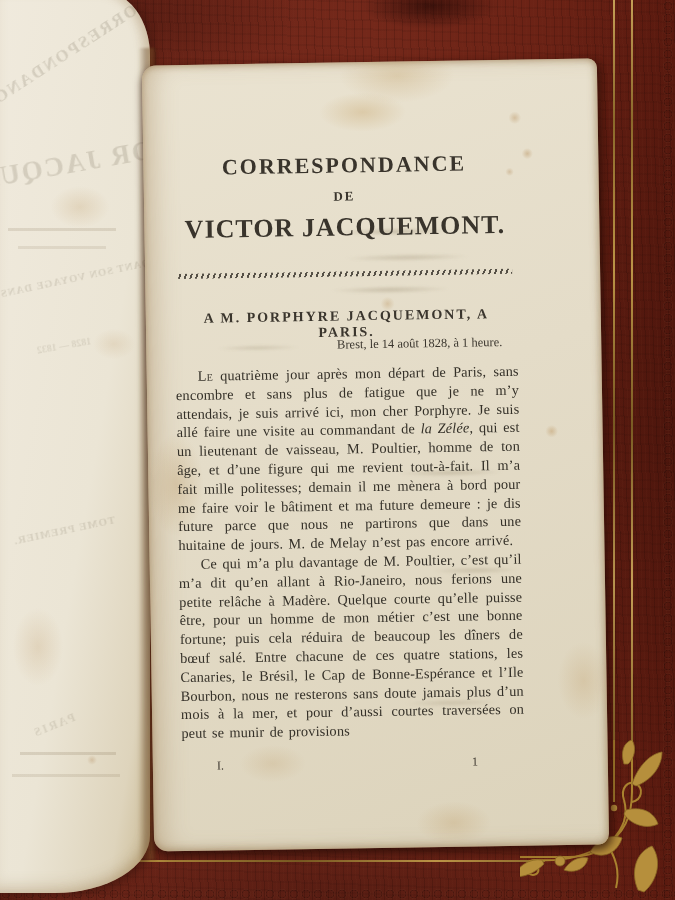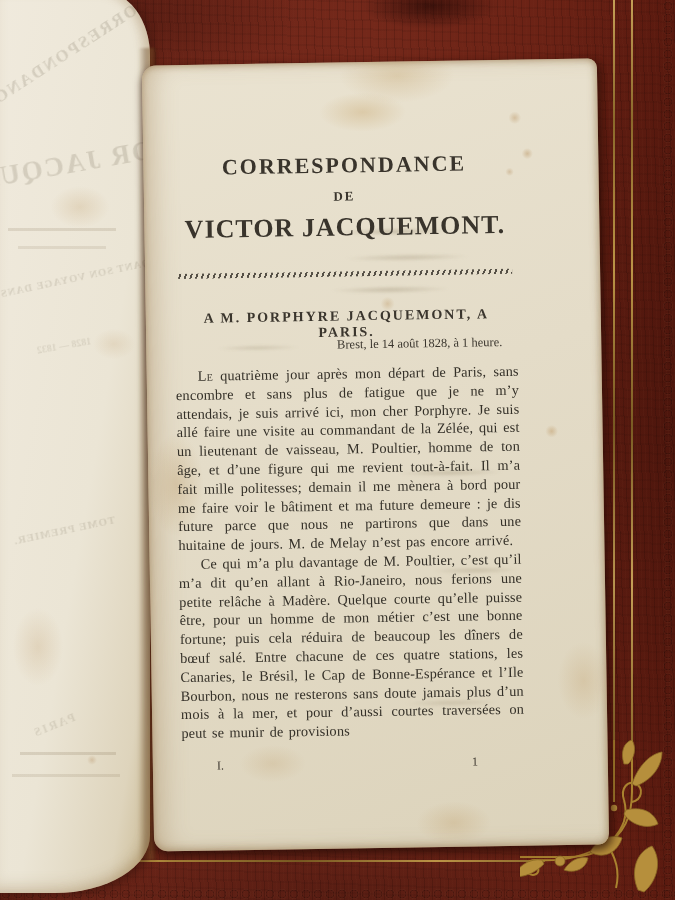--- a/index.html
+++ b/index.html
@@ -112,21 +112,21 @@
   .page-title{top:90px;font-size:22px;font-weight:700;letter-spacing:2px;color:#39342c;}
   .title-de{top:126px;font-size:13px;font-weight:700;letter-spacing:2px;color:#39342c;}
   .title-name{top:150px;font-size:26px;font-weight:700;letter-spacing:1px;color:#39342c;}
   .deco-rule{left:33px;top:209px;width:334px;height:5px;position:absolute;opacity:.85;
     background:repeating-linear-gradient(110deg, transparent 0 1.2px, #3b362e 1.2px 3.1px, transparent 3.1px 5.4px);}
   .letter-heading{top:246px;font-size:14px;font-weight:700;letter-spacing:2px;color:#3a352d;}
   .letter-dateline{top:275px;font-size:12.5px;text-align:right;padding-right:16px;box-sizing:border-box;color:#3a352d;}
   .letter-body{top:302px;font-size:14.3px;line-height:18.8px;text-align:justify;
     word-spacing:1.6px;letter-spacing:0.15px;}
   .letter-body p{margin:0;text-indent:22px;}
-  .letter-body .it{}
+  .letter-body .it{font-style:italic;}
   .letter-body .sc{font-variant:small-caps;}
   .footer-sig{position:absolute;left:64px;top:694px;font-size:12px;color:#3a352d;}
   .footer-num{position:absolute;left:319px;top:694px;font-size:12px;color:#3a352d;}
 </style>
 </head>
 <body>
 
 <div class="scene">
 
   <div class="leather-grain"></div>

